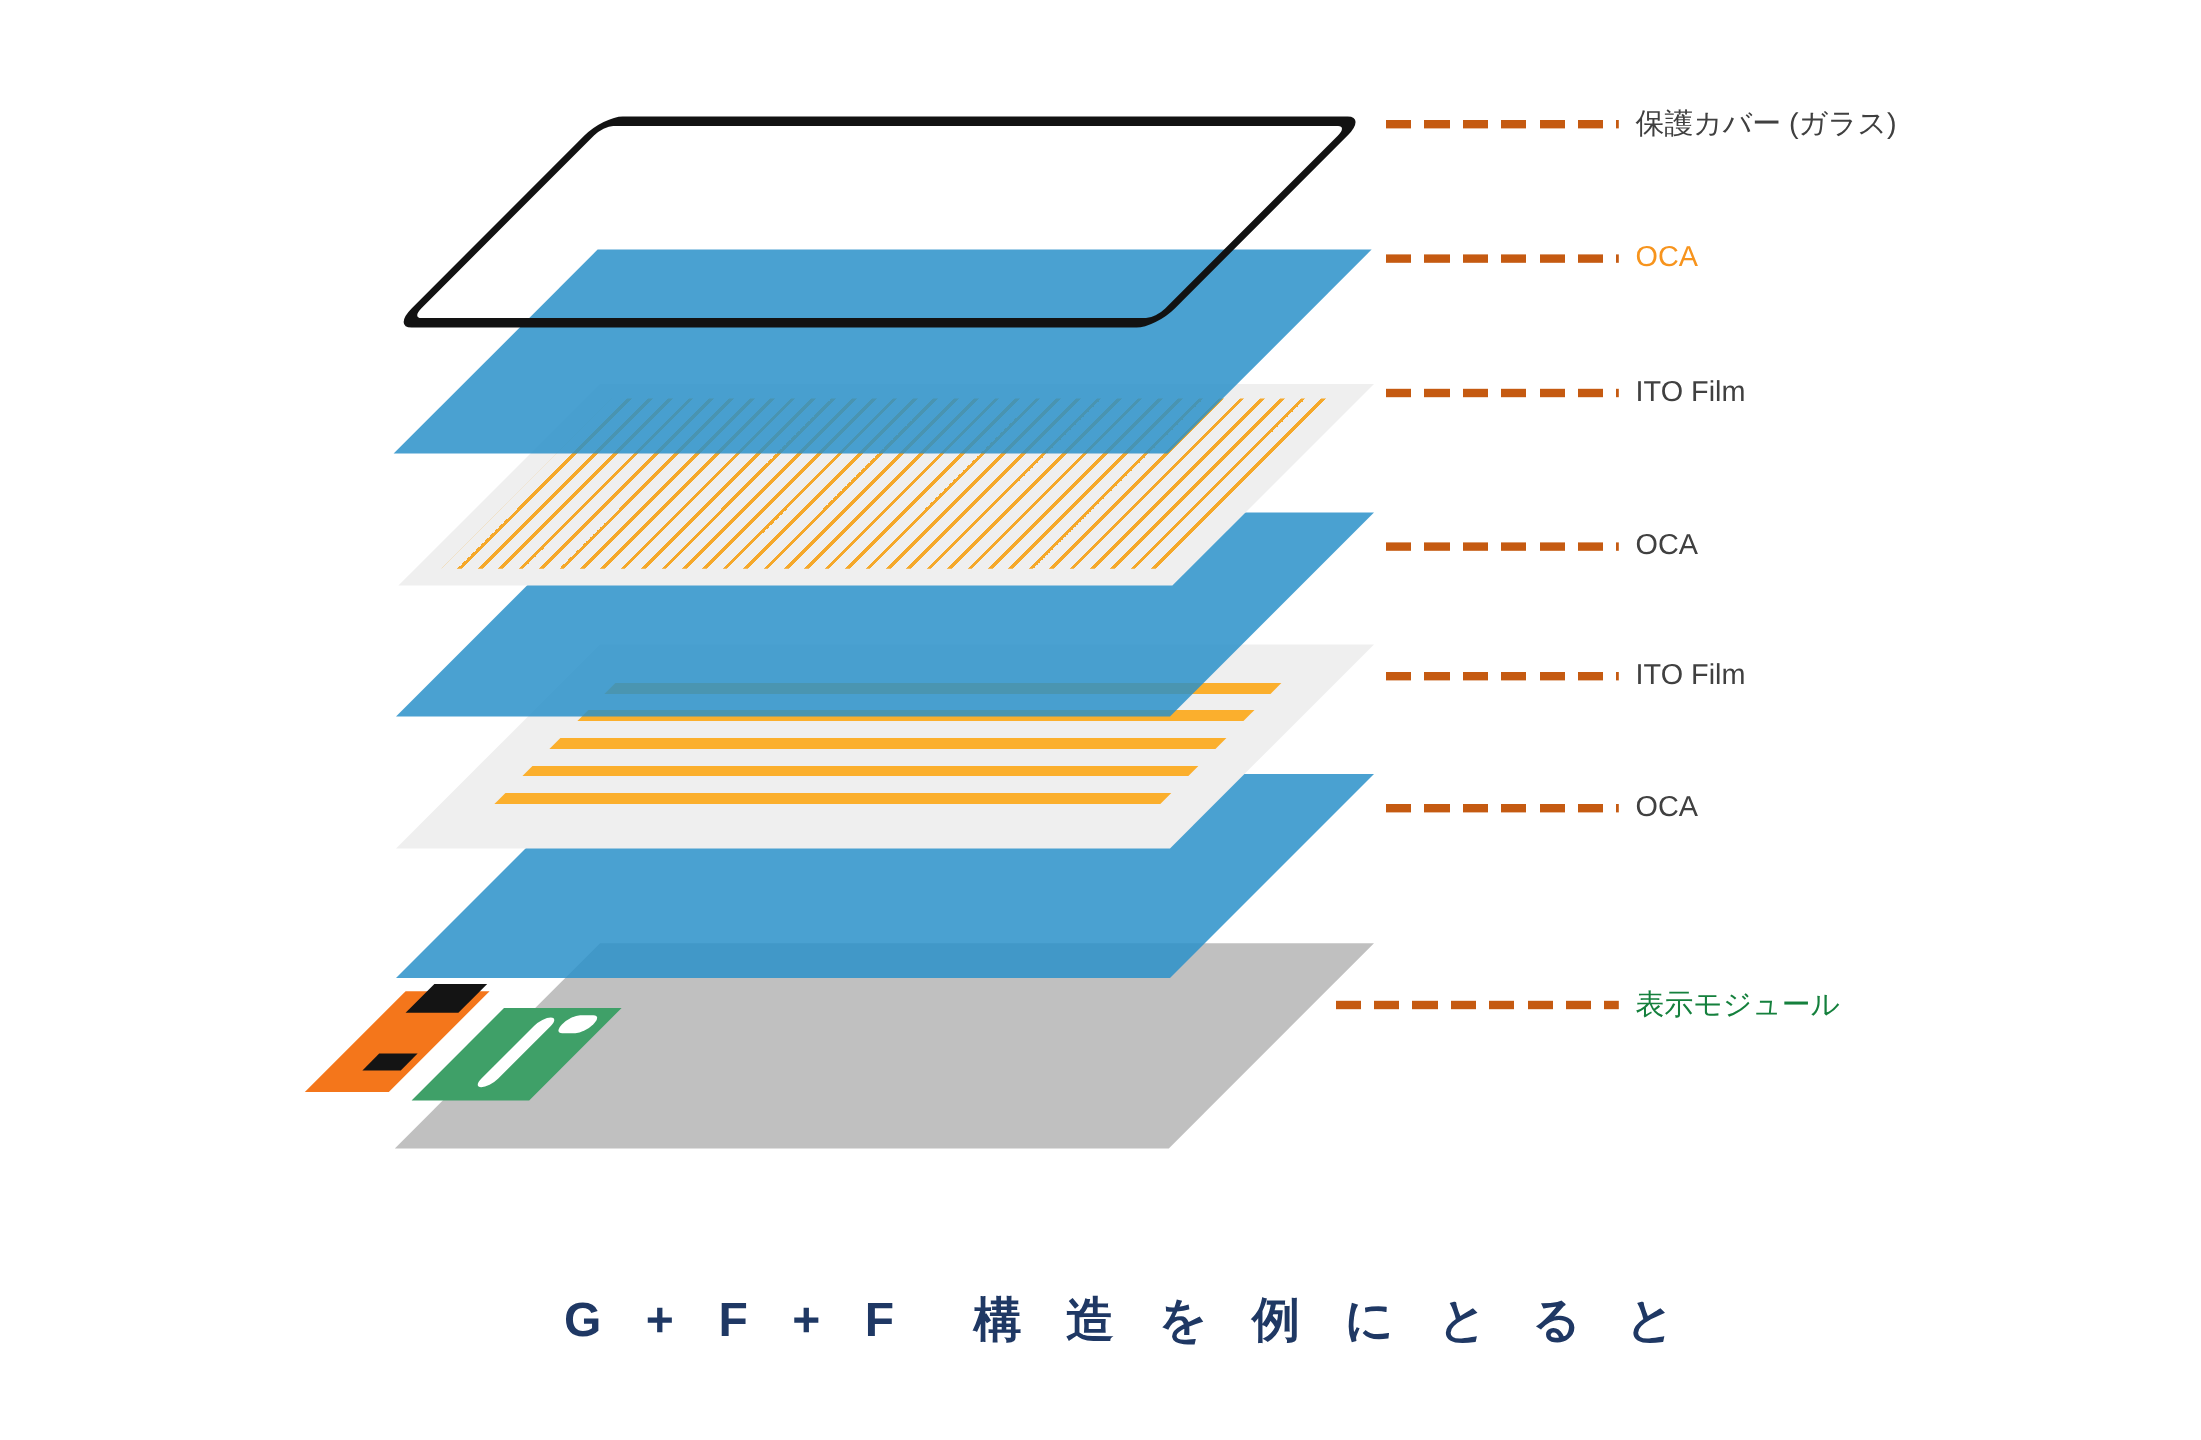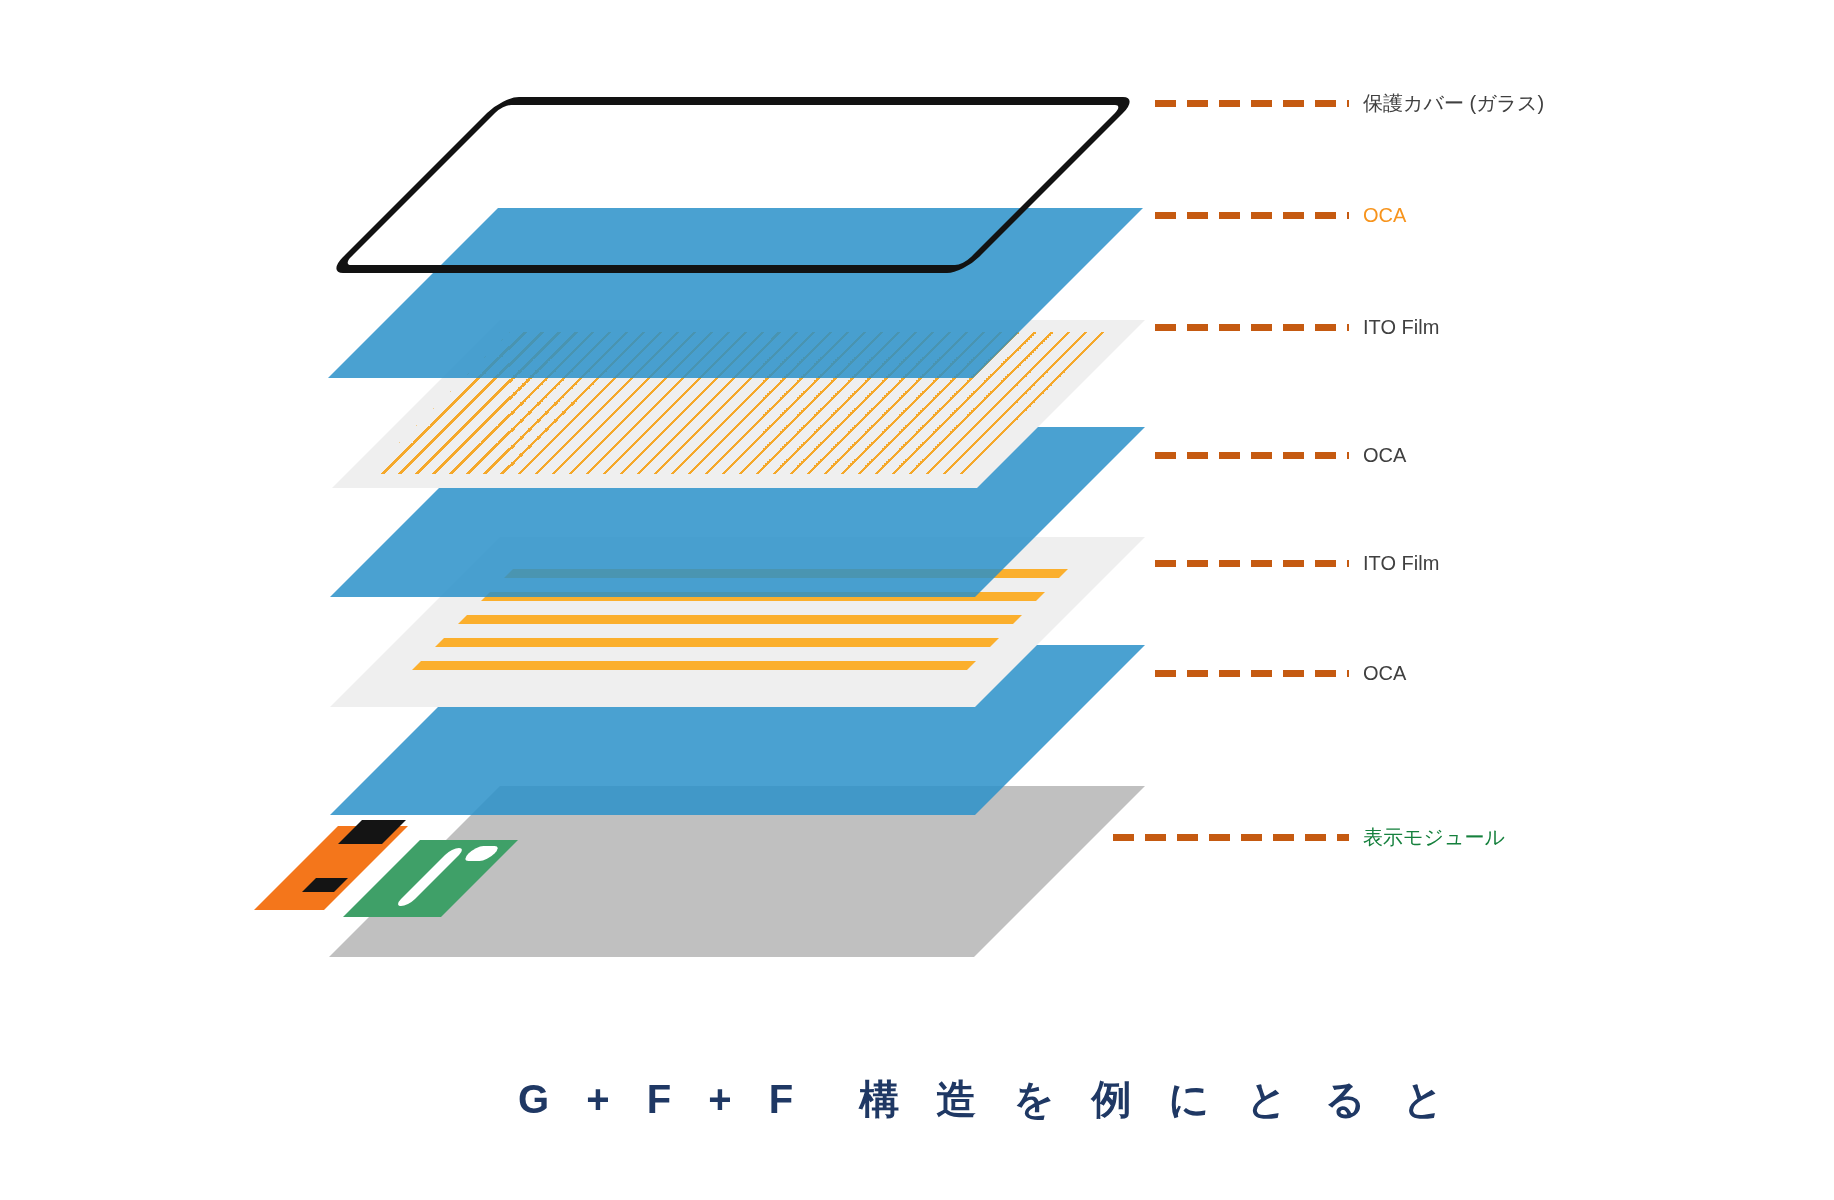--- a/index.html
+++ b/index.html
@@ -48,35 +48,34 @@
     display:flex;align-items:center;
     height:36px;
   }
   .dash{
     height:7px;width:194px;
     background:repeating-linear-gradient(90deg,#C55A11 0 21px,transparent 21px 32px);
   }
   .dash.long{width:236px;}
   .label-text{
     margin-left:14px;
-    font-size:20px;
+    font-size:24px;
     color:#404040;
     white-space:nowrap;
   }
 
   
   .caption{
     position:absolute;
     left:470px;top:1072px;width:920px;
     text-align:left;
     font-size:40px;font-weight:bold;
     letter-spacing:13px;
     color:#1F3864;
     white-space:nowrap;
-    margin-left:48px;
   }
 </style>
 </head>
 <body>
 
 <div id="stage">
 
   <div class="layer grayplate" style="left:500px;top:786px;width:645px;height:171px;z-index:1;"></div>
 
   <div class="part fpc" style="left:338px;top:826px;width:70px;height:84px;z-index:2;"></div>

